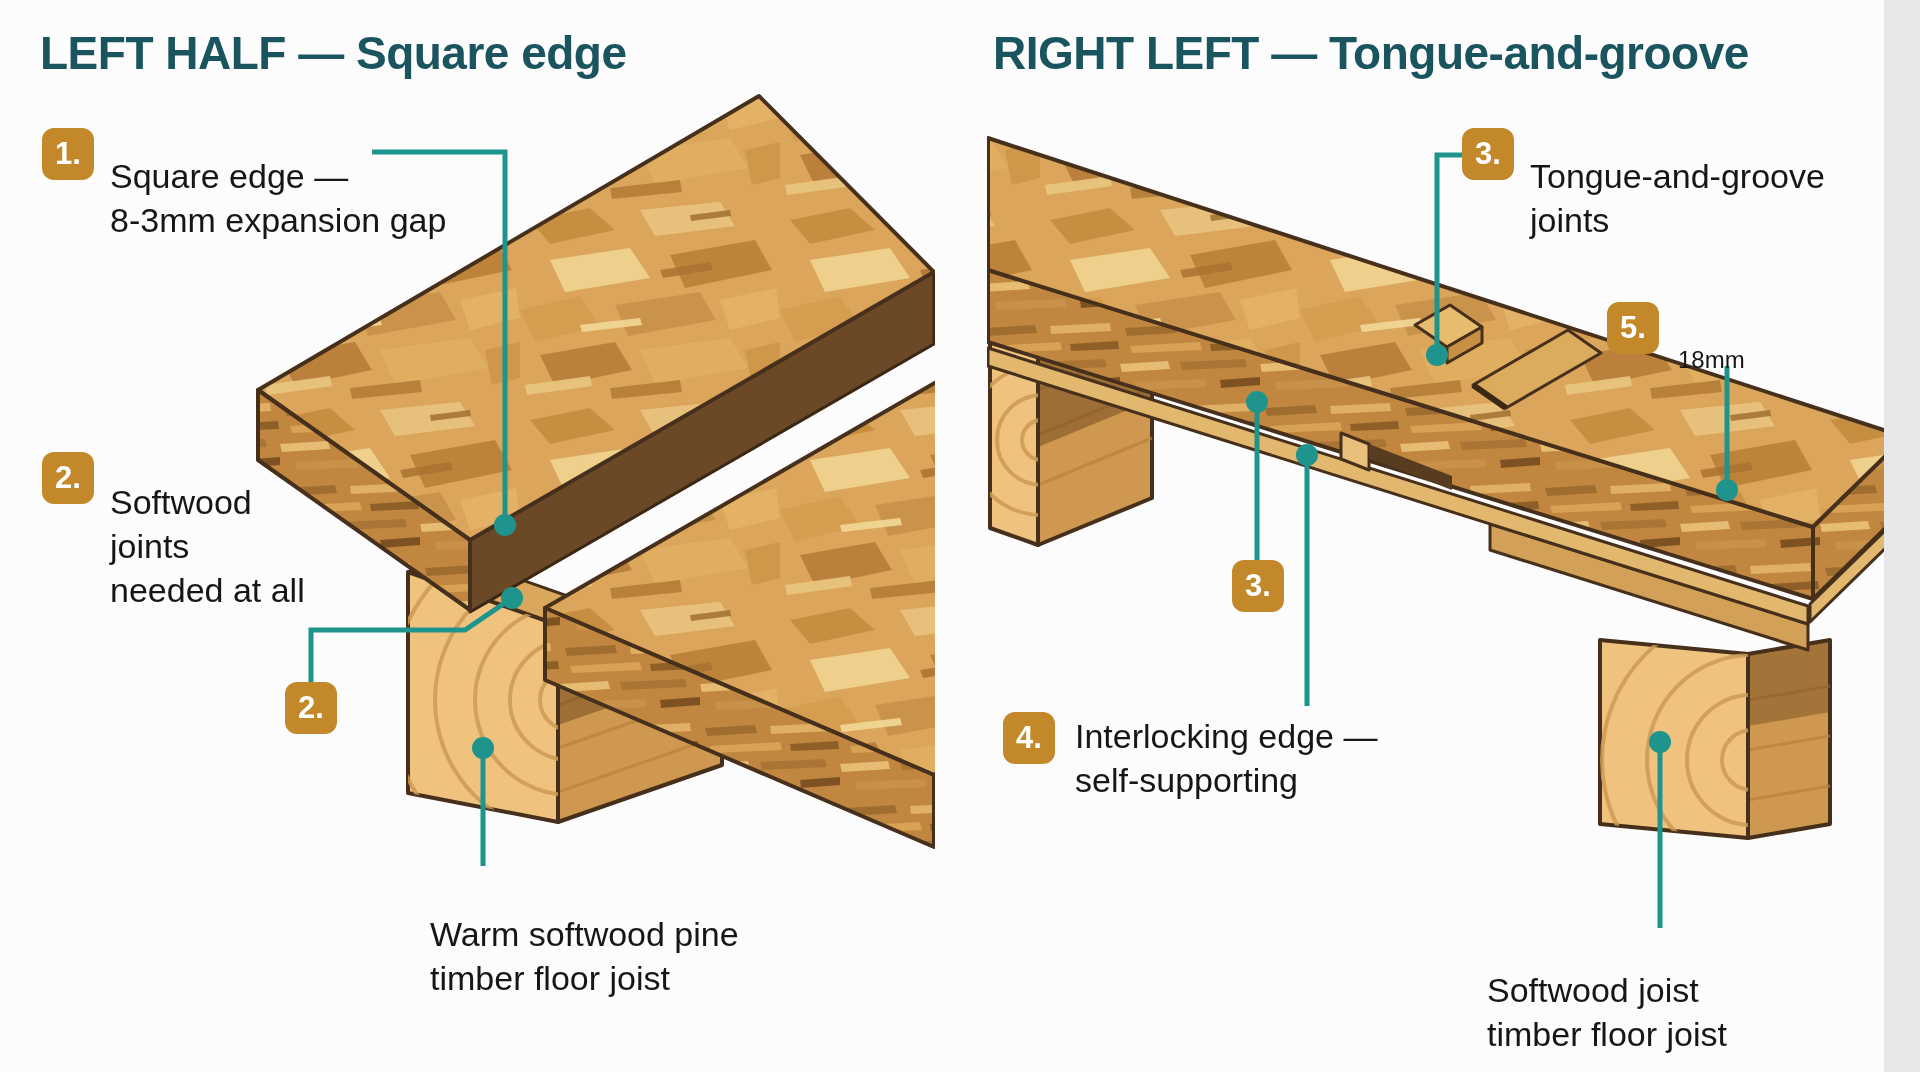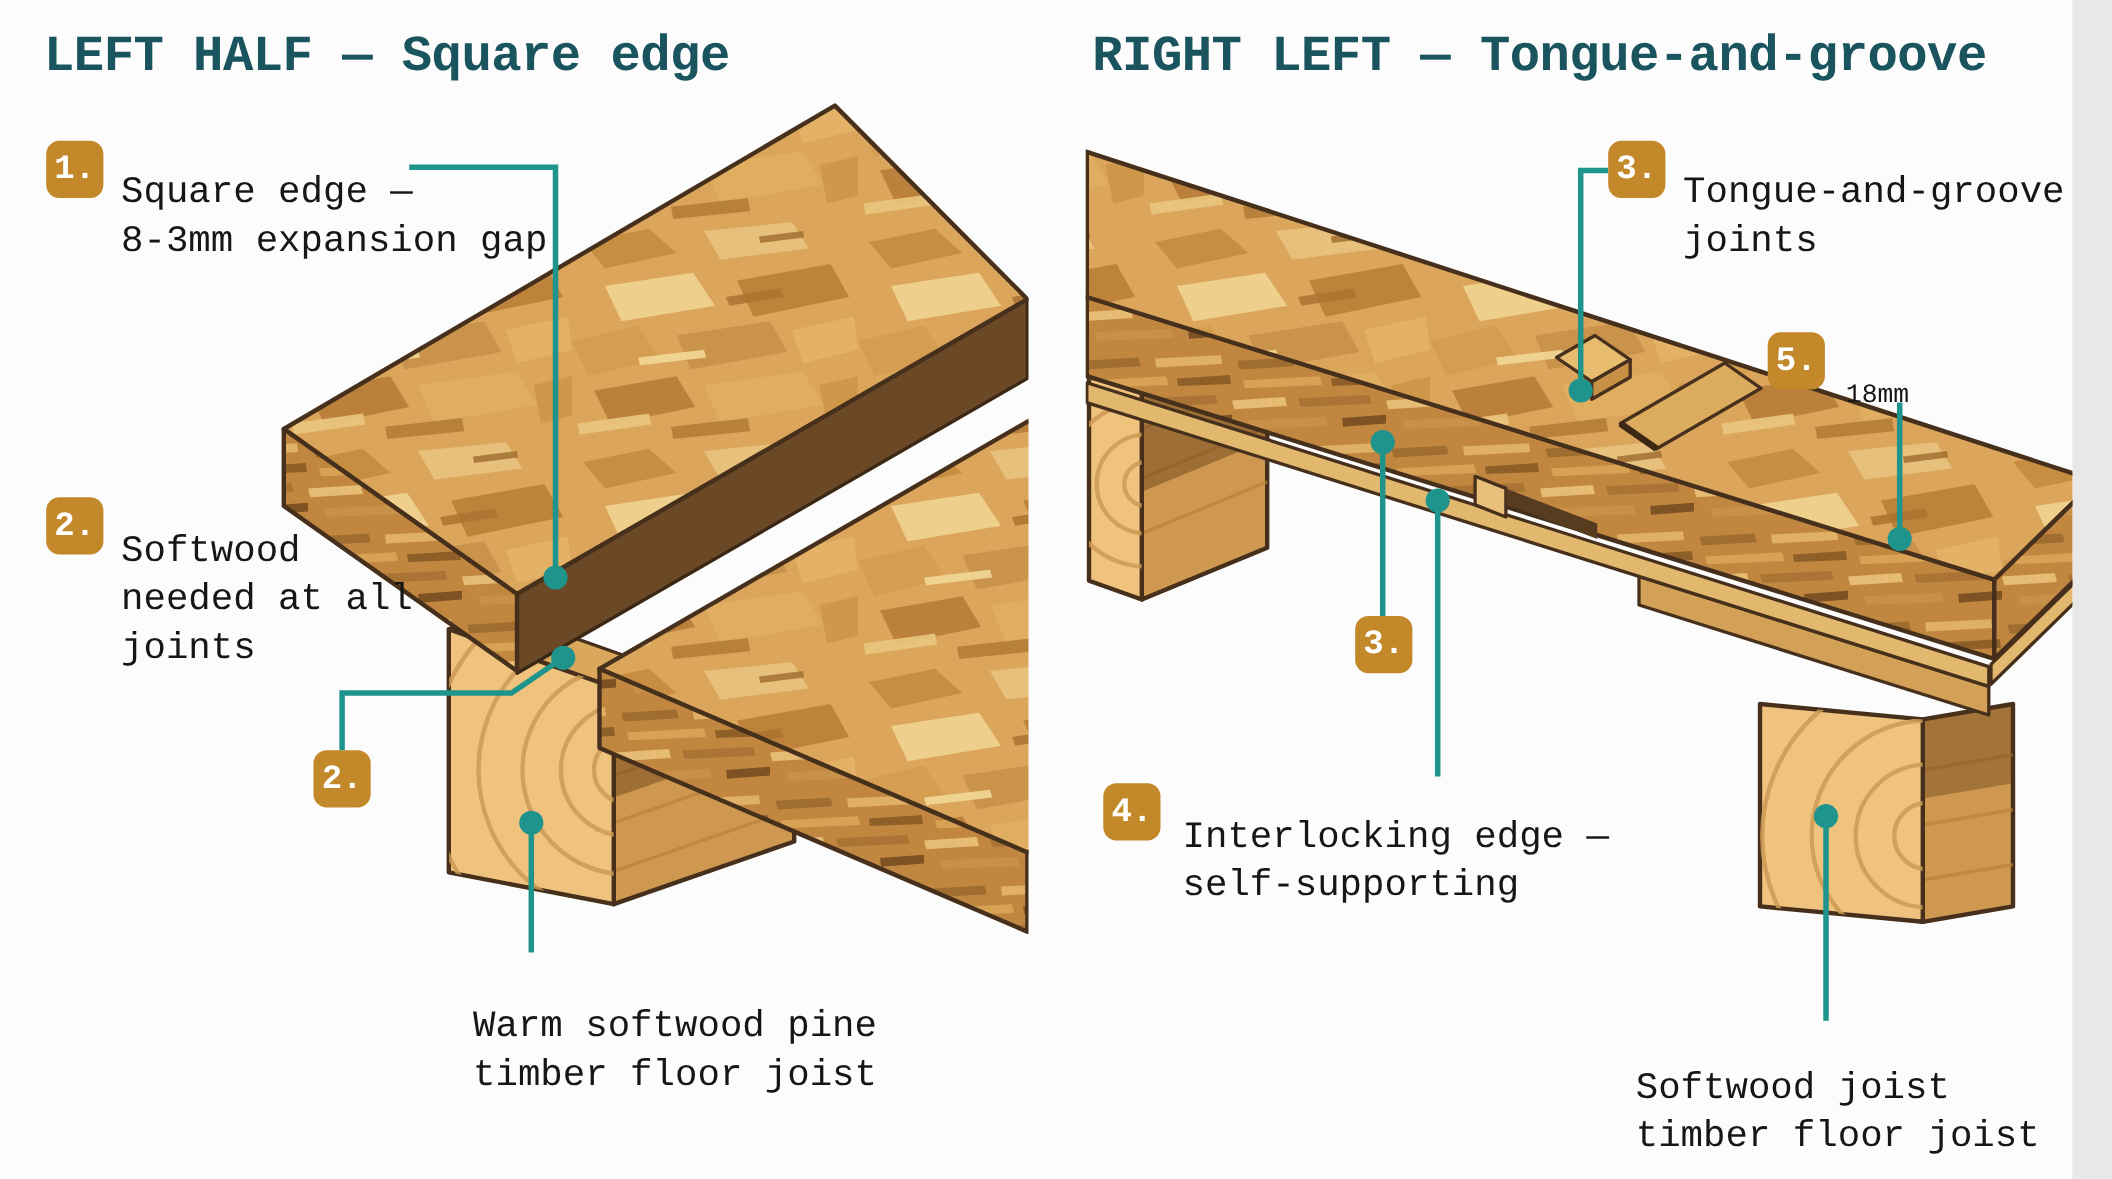--- a/index.html
+++ b/index.html
@@ -1,18 +1,18 @@
 <!DOCTYPE html>
 <html><head>
 <meta charset="utf-8">
 <style>
   html,body{margin:0;padding:0;background:#e8e8e8;}
   .canvas{
     position:relative;width:1884px;height:1072px;overflow:hidden;
-    background:#FCFCFC;font-family:Liberation Mono, monospace;
+    background:#FCFCFC;font-family:Liberation Sans, sans-serif;
   }
   .canvas svg{position:absolute;left:0;top:0;}
   .title{
     position:absolute;font-size:46px;font-weight:bold;color:#1A545E;
     letter-spacing:-0.5px;white-space:nowrap;
   }
   .badge{
     position:absolute;width:52px;height:52px;background:#C28829;border-radius:12px;
     color:#ffffff;font-size:31px;font-weight:bold;
     display:flex;align-items:center;justify-content:center;
@@ -182,22 +182,22 @@
 
   <div class="badge" style="left:42px;top:128px">1.</div>
   <div class="lbl" style="left:110px;top:122px">
     <div>Square edge —</div>
     <div>8-3mm expansion gap</div>
   </div>
 
   <div class="badge" style="left:42px;top:452px">2.</div>
   <div class="lbl" style="left:110px;top:448px">
     <div>Softwood</div>
+    <div>joints</div>
     <div>needed at all</div>
-    <div>joints</div>
   </div>
 
   <div class="badge" style="left:285px;top:682px">2.</div>
 
   <div class="lbl" style="left:430px;top:880px">
     <div>Warm softwood pine</div>
     <div>timber floor joist</div>
   </div>
 
   <div class="badge" style="left:1462px;top:128px">3.</div>
@@ -205,21 +205,21 @@
     <div>Tongue-and-groove</div>
     <div>joints</div>
   </div>
 
   <div class="badge" style="left:1607px;top:302px">5.</div>
   <div class="lbl big" style="left:1678px;top:306px">18mm</div>
 
   <div class="badge" style="left:1232px;top:560px">3.</div>
 
   <div class="badge" style="left:1003px;top:712px">4.</div>
-  <div class="lbl" style="left:1075px;top:708px">
+  <div class="lbl" style="left:1075px;top:682px">
     <div>Interlocking edge —</div>
     <div>self-supporting</div>
   </div>
 
   <div class="lbl" style="left:1487px;top:936px">
     <div>Softwood joist</div>
     <div>timber floor joist</div>
   </div>
 
 </div>

